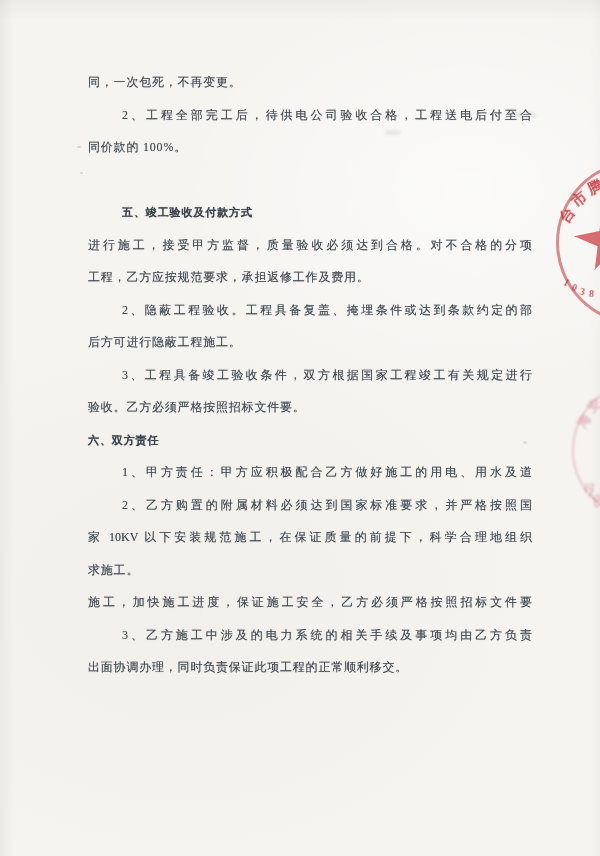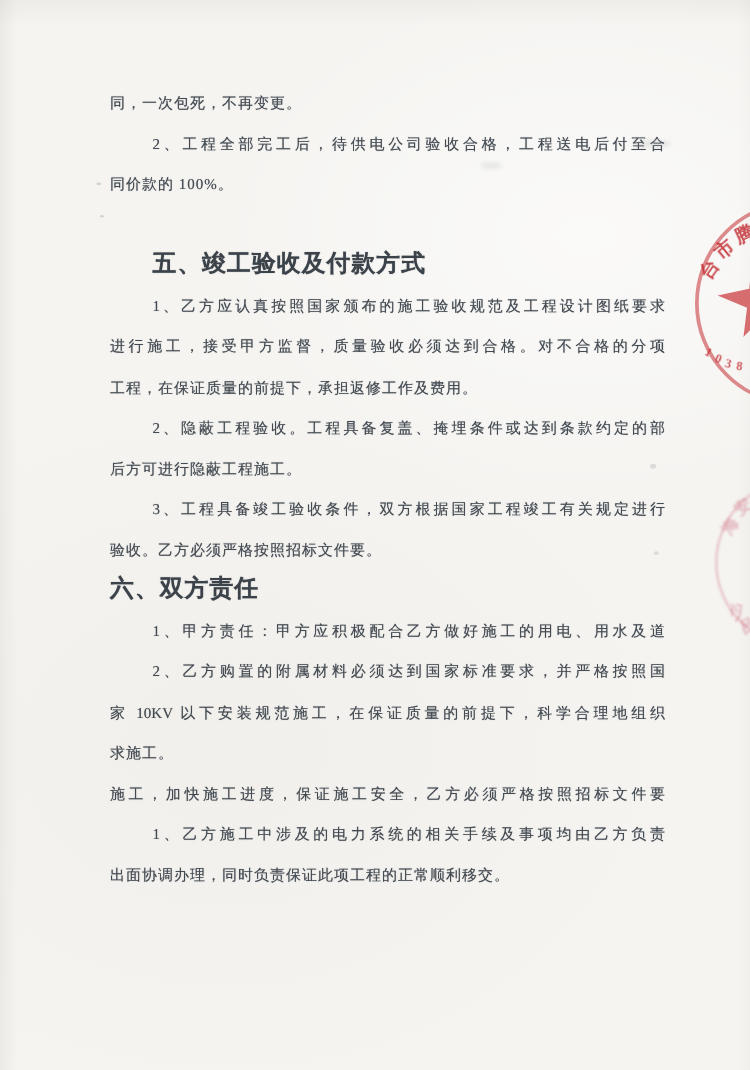--- a/index.html
+++ b/index.html
@@ -27,21 +27,21 @@
     width:100%; height:32.5px; line-height:32.5px;
     font-size:12px; letter-spacing:0.8px; white-space:nowrap;
     text-shadow:0 0 0.7px rgba(67,74,82,0.55);
   }
   .line.full {
     letter-spacing:0; white-space:normal;
     text-align:justify; text-align-last:justify;
   }
   .line.indent { padding-left:34px; }
   .line.heading {
-    font-weight:bold; font-size:19px; letter-spacing:0.9px;
+    font-weight:bold; font-size:11px; letter-spacing:0.9px;
     color:#3b424a; text-shadow:0 0 0.8px rgba(59,66,74,0.6);
   }
   .line.blank { }
 
   
   .stamp-ring {
     position:absolute; left:556px; top:160px; width:165px; height:165px;
     border:3.5px solid rgba(196,48,52,0.55); border-radius:50%;
     filter:blur(0.4px);
   }
@@ -79,34 +79,33 @@
 <body>
 
 <div class="page">
 
   <div class="text-flow" id="text-flow">
       <div class="line">同，一次包死，不再变更。</div>
       <div class="line full indent">2、工程全部完工后，待供电公司验收合格，工程送电后付至合</div>
       <div class="line">同价款的 100%。</div>
       <div class="line blank"></div>
       <div class="line indent heading">五、竣工验收及付款方式</div>
-      <div class="line full indent">1、乙方应认真按照国家颁布的施工验收规范及工程设计图纸要求</div>
       <div class="line full">进行施工，接受甲方监督，质量验收必须达到合格。对不合格的分项</div>
-      <div class="line">工程，在保证质量的前提下，承担返修工作及费用。</div>
+      <div class="line">工程，乙方应按规范要求，承担返修工作及费用。</div>
       <div class="line full indent">2、隐蔽工程验收。工程具备复盖、掩埋条件或达到条款约定的部</div>
       <div class="line">后方可进行隐蔽工程施工。</div>
       <div class="line full indent">3、工程具备竣工验收条件，双方根据国家工程竣工有关规定进行</div>
       <div class="line">验收。乙方必须严格按照招标文件要。</div>
       <div class="line heading">六、双方责任</div>
       <div class="line full indent">1、甲方责任：甲方应积极配合乙方做好施工的用电、用水及道</div>
       <div class="line full indent">2、乙方购置的附属材料必须达到国家标准要求，并严格按照国</div>
       <div class="line full">家 10KV 以下安装规范施工，在保证质量的前提下，科学合理地组织</div>
       <div class="line">求施工。</div>
       <div class="line full">施工，加快施工进度，保证施工安全，乙方必须严格按照招标文件要</div>
-      <div class="line full indent">1、乙方施工中涉及的电力系统的相关手续及事项均由乙方负责</div>
+      <div class="line full indent">3、乙方施工中涉及的电力系统的相关手续及事项均由乙方负责</div>
       <div class="line">出面协调办理，同时负责保证此项工程的正常顺利移交。</div>
     </div>
 
   <div>
     <div class="stamp-ring"></div>
     <div class="stamp-star"></div>
     <span id="stamp-arc-chars"><span class="arc-char" style="left: 560px; top: 206px; transform: rotate(-55deg);">台</span><span class="arc-char" style="left: 572px; top: 190px; transform: rotate(-40deg);">市</span><span class="arc-char" style="left: 588px; top: 178px; transform: rotate(-25deg);">腾</span></span>
     <span id="stamp-serial-chars"><span class="serial-digit" style="left: 564px; top: 277px; transform: rotate(30deg);">1</span><span class="serial-digit" style="left: 572px; top: 282px; transform: rotate(22deg);">0</span><span class="serial-digit" style="left: 580px; top: 286px; transform: rotate(14deg);">3</span><span class="serial-digit" style="left: 589px; top: 288px; transform: rotate(6deg);">8</span></span>
   </div>
 

